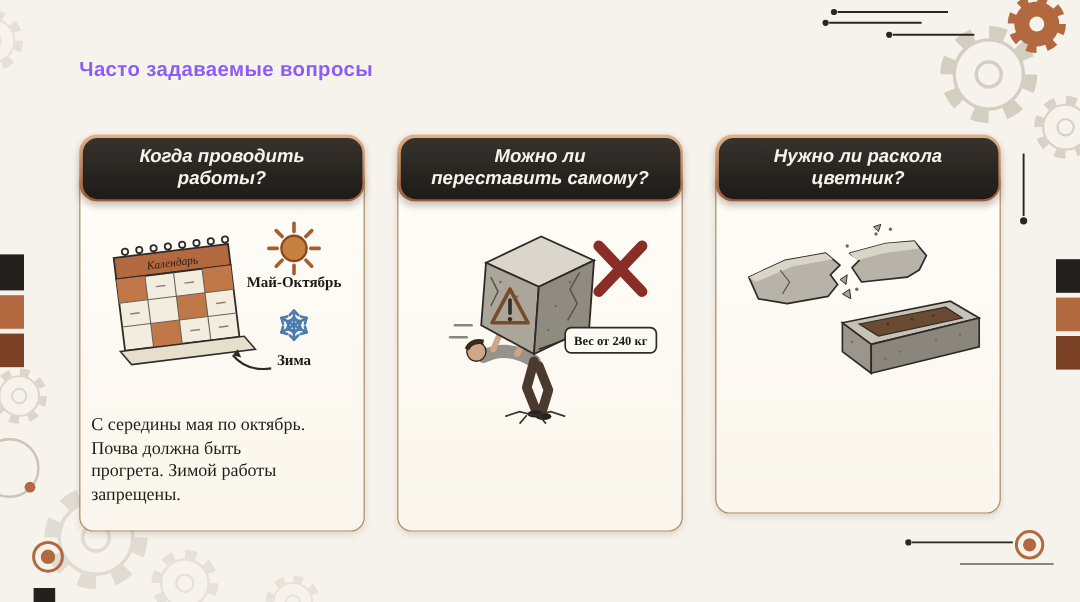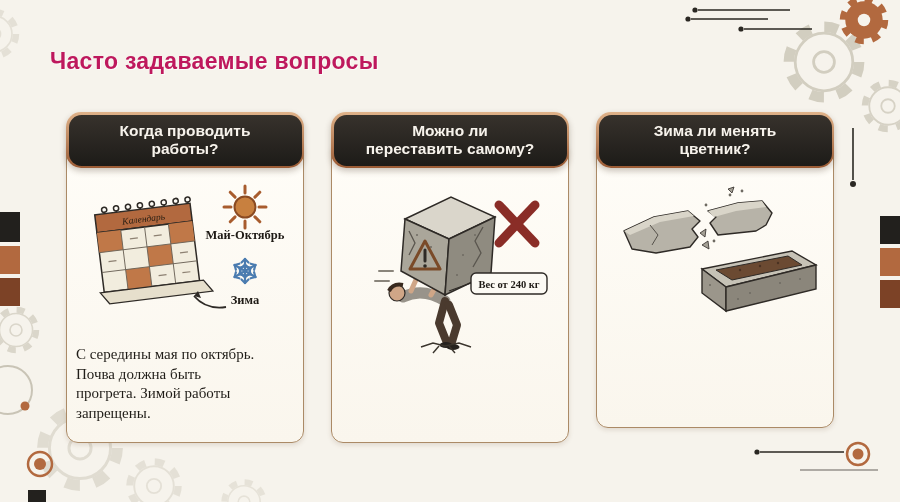--- a/index.html
+++ b/index.html
@@ -3,34 +3,35 @@
 <meta charset="utf-8">
 <style>
   html,body{margin:0;padding:0;background:#e9e6df;}
   .slide{
     position:relative;width:900px;height:502px;margin:0 auto;
     background:#f6f3ec;overflow:hidden;
     font-family:"Liberation Sans",sans-serif;
   }
   .decor{position:absolute;inset:0;z-index:0;pointer-events:none;}
   .page-title{
-    position:absolute;left:50px;top:48px;z-index:2;
-    font-size:23px;font-weight:800;color:#be185d;letter-spacing:.3px;
+    position:absolute;left:66px;top:48px;z-index:2;
+    font-size:17px;font-weight:800;color:#8b5cf6;letter-spacing:.3px;
     text-shadow:1px 1px 0 rgba(255,255,255,.7);
   }
   .cards{
     position:absolute;left:66px;top:112px;z-index:2;
     display:flex;gap:27px;
   }
   .card{width:238px;position:relative;}
   .pill{
     position:relative;z-index:3;height:56px;border-radius:15px;
     background:linear-gradient(180deg,#dfb289,#9a5a34);
     padding:2.5px;box-sizing:border-box;
     box-shadow:0 3px 6px rgba(60,40,20,.28);
+    font-style:italic;
   }
   .pill-inner{
     height:100%;border-radius:12.5px;
     background:linear-gradient(180deg,#37322c,#1d1b18);
     color:#f7f3ec;display:flex;align-items:center;justify-content:center;
     text-align:center;font-weight:700;font-size:15.5px;line-height:1.18;
     padding:2px 8px;box-sizing:border-box;white-space:pre-line;
   }
   .card-body{
     position:relative;z-index:1;margin-top:-28px;
@@ -279,21 +280,21 @@
             <line x1="126" y1="108" x2="104" y2="116" stroke="#2e2a26" stroke-width="1.2"></line>
             <rect x="126" y="98" width="76" height="21" rx="5" fill="#fcfaf4" stroke="#2e2a26" stroke-width="1.4"></rect>
             <text x="164" y="112.5" text-anchor="middle" font-size="10.5" class="lbl">Вес от 240 кг</text>
           </g>
         </svg>
       </div>
     </div>
 
     <div class="card">
       <div class="pill">
-        <div class="pill-inner">Зима ли менять
+        <div class="pill-inner">Нужно ли раскола
 цветник?</div>
       </div>
       <div class="card-body">
         <svg class="illustration" width="210" height="152" viewBox="0 0 210 152">
 
           <g>
             <polygon points="14,56 44,42 78,36 90,46 82,54 88,62 80,72 46,78 22,74" fill="#b7b3a8" stroke="#2e2a26" stroke-width="1.4" stroke-linejoin="round"></polygon>
             <polygon points="14,56 44,42 78,36 84,41 50,47 20,60" fill="#d9d5c9"></polygon>
             <polyline points="40,50 48,60 42,70" fill="none" stroke="#55514a" stroke-width="1"></polyline>
             <polygon points="98,36 128,28 152,26 162,38 156,50 146,56 108,60 100,48 106,42" fill="#b7b3a8" stroke="#2e2a26" stroke-width="1.4" stroke-linejoin="round"></polygon>

